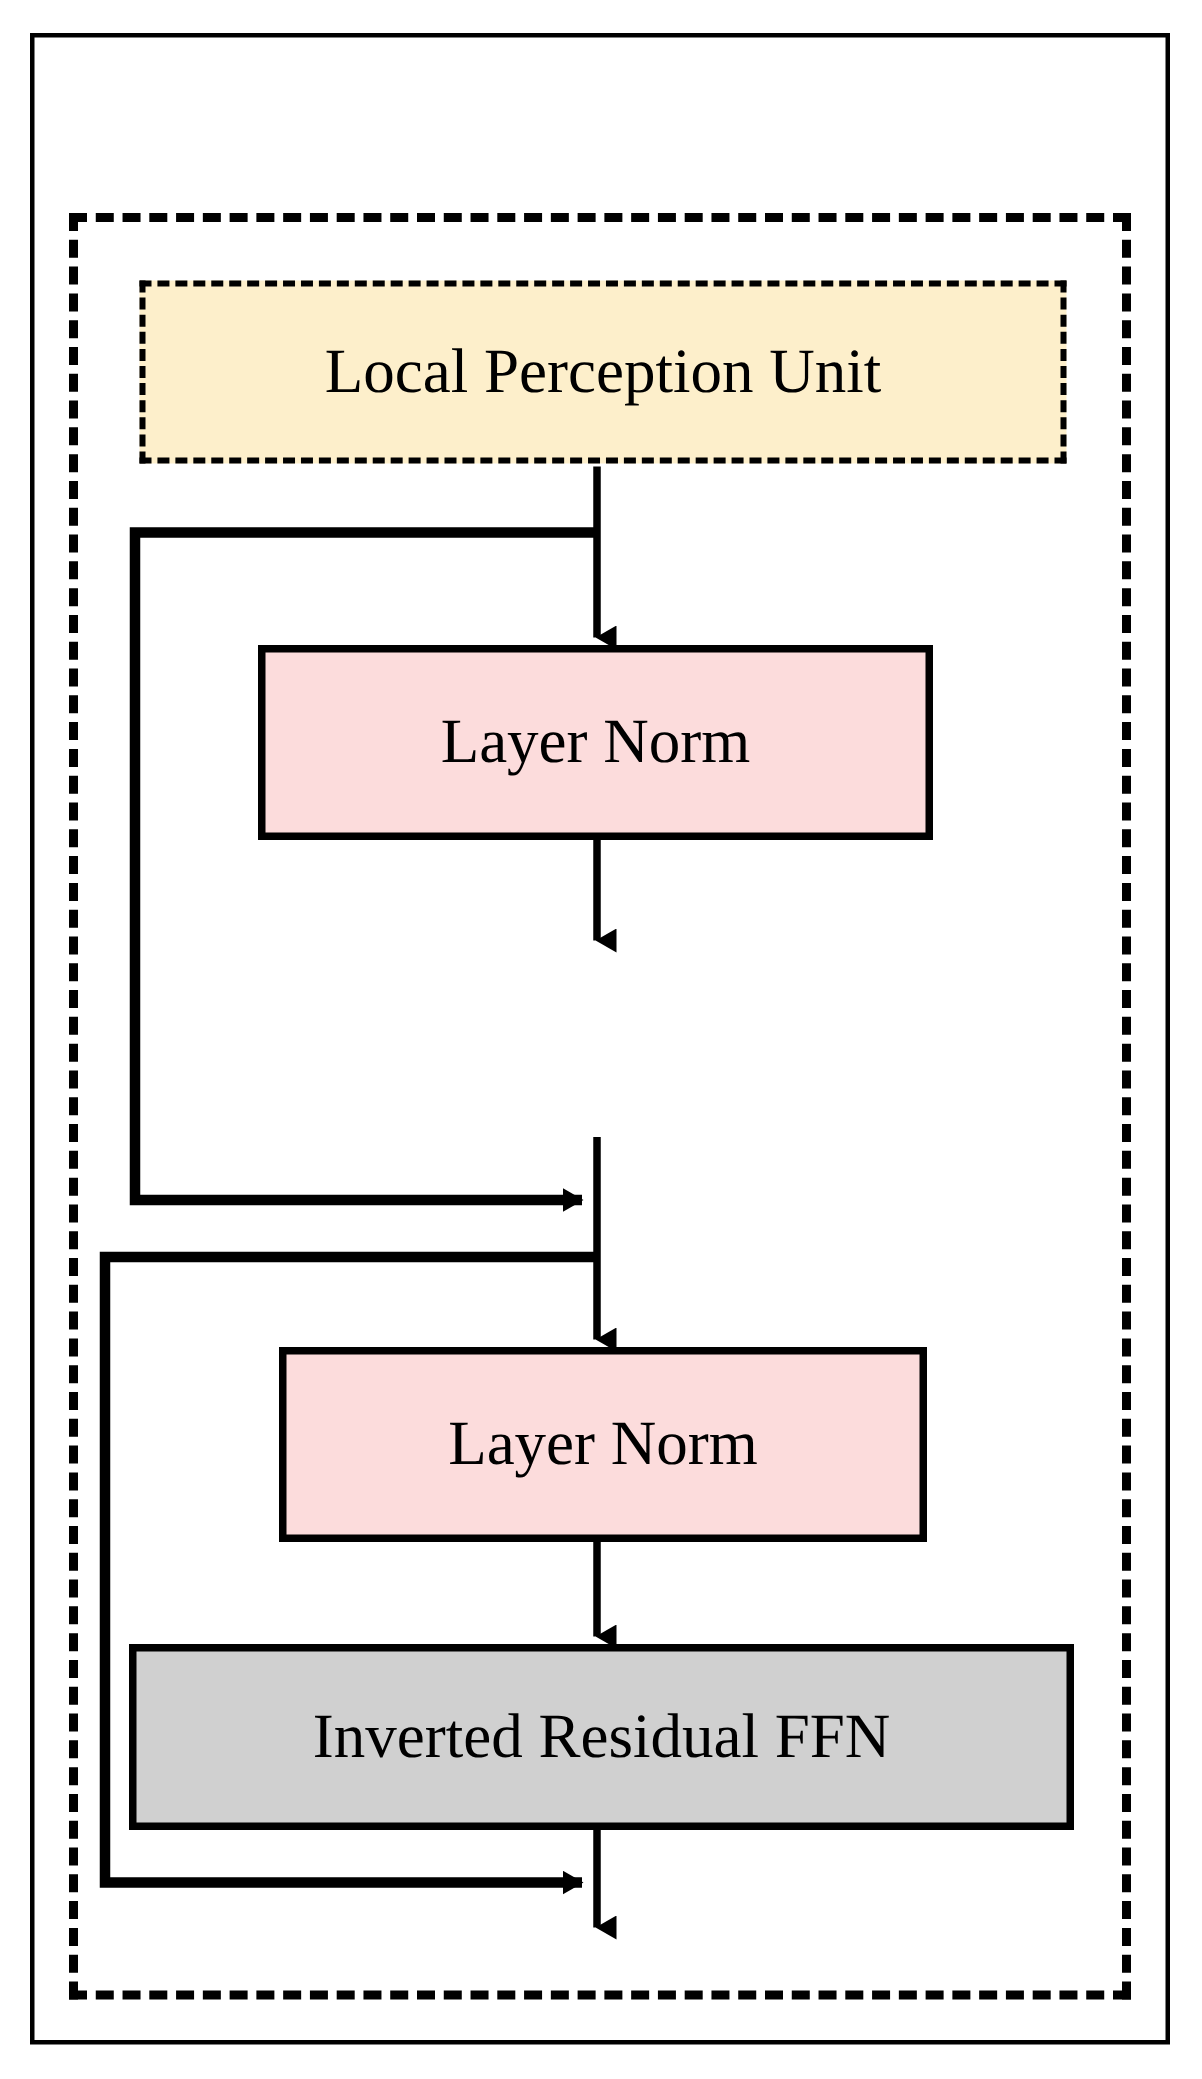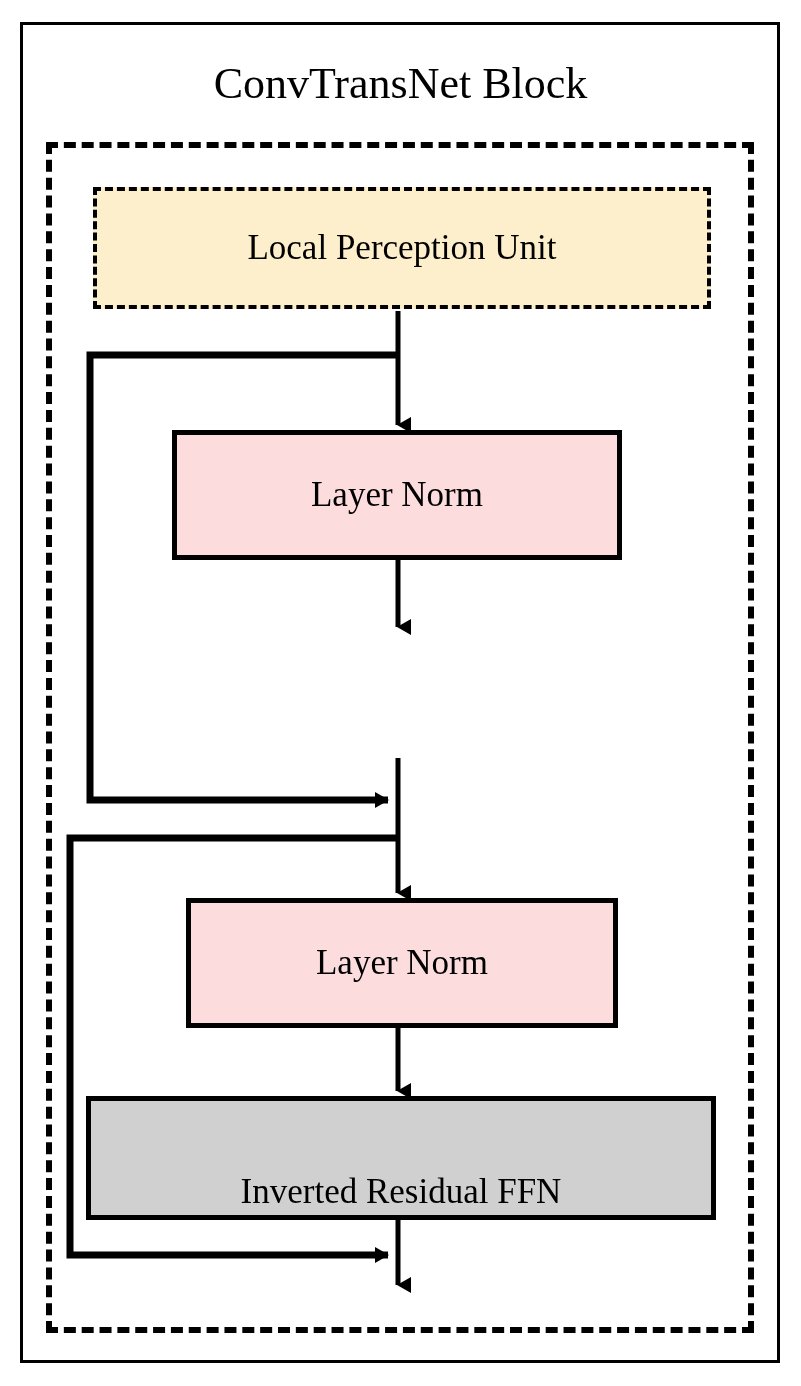--- a/index.html
+++ b/index.html
@@ -55,21 +55,21 @@
   .node {
     position: absolute;
     box-sizing: border-box;
     display: flex;
     align-items: center;
     justify-content: center;
     color: #000000;
     white-space: nowrap;
   }
   .node-label {
-    font-size: 35px;
+    font-size: 42px;
     line-height: 46px;
   }
   
   .node-lpu {
     left: 93px;
     top: 187px;
     width: 618px;
     height: 122px;
     background: #FDEFCB;
     border: 4px dashed #000000;
@@ -102,40 +102,38 @@
     border: 5px solid #000000;
   }
   
   .node-ffn {
     left: 86px;
     top: 1096px;
     width: 630px;
     height: 124px;
     background: #D0D0D0;
     border: 5px solid #000000;
-    align-items: flex-end;
   }
   
   .connectors {
     position: absolute;
     left: 0;
     top: 0;
     width: 801px;
     height: 1386px;
     pointer-events: none;
   }
 </style>
 </head>
 <body>
 
 <div id="stage">
 
   <div class="outer-frame"></div>
 
-  <div class="block-title">ConvTransNet Block</div>
 
   <div class="dashed-container"></div>
 
   <svg class="connectors" viewBox="0 0 801 1386" xmlns="http://www.w3.org/2000/svg">
     <defs>
       <marker id="arrowDown" markerWidth="16" markerHeight="14" refX="8" refY="13" orient="auto" markerUnits="userSpaceOnUse">
         <path d="M0,0 L16,0 L8,14 Z" fill="#000000"></path>
       </marker>
       <marker id="arrowRight" markerWidth="14" markerHeight="16" refX="13" refY="8" orient="auto" markerUnits="userSpaceOnUse">
         <path d="M0,0 L0,16 L14,8 Z" fill="#000000"></path>

